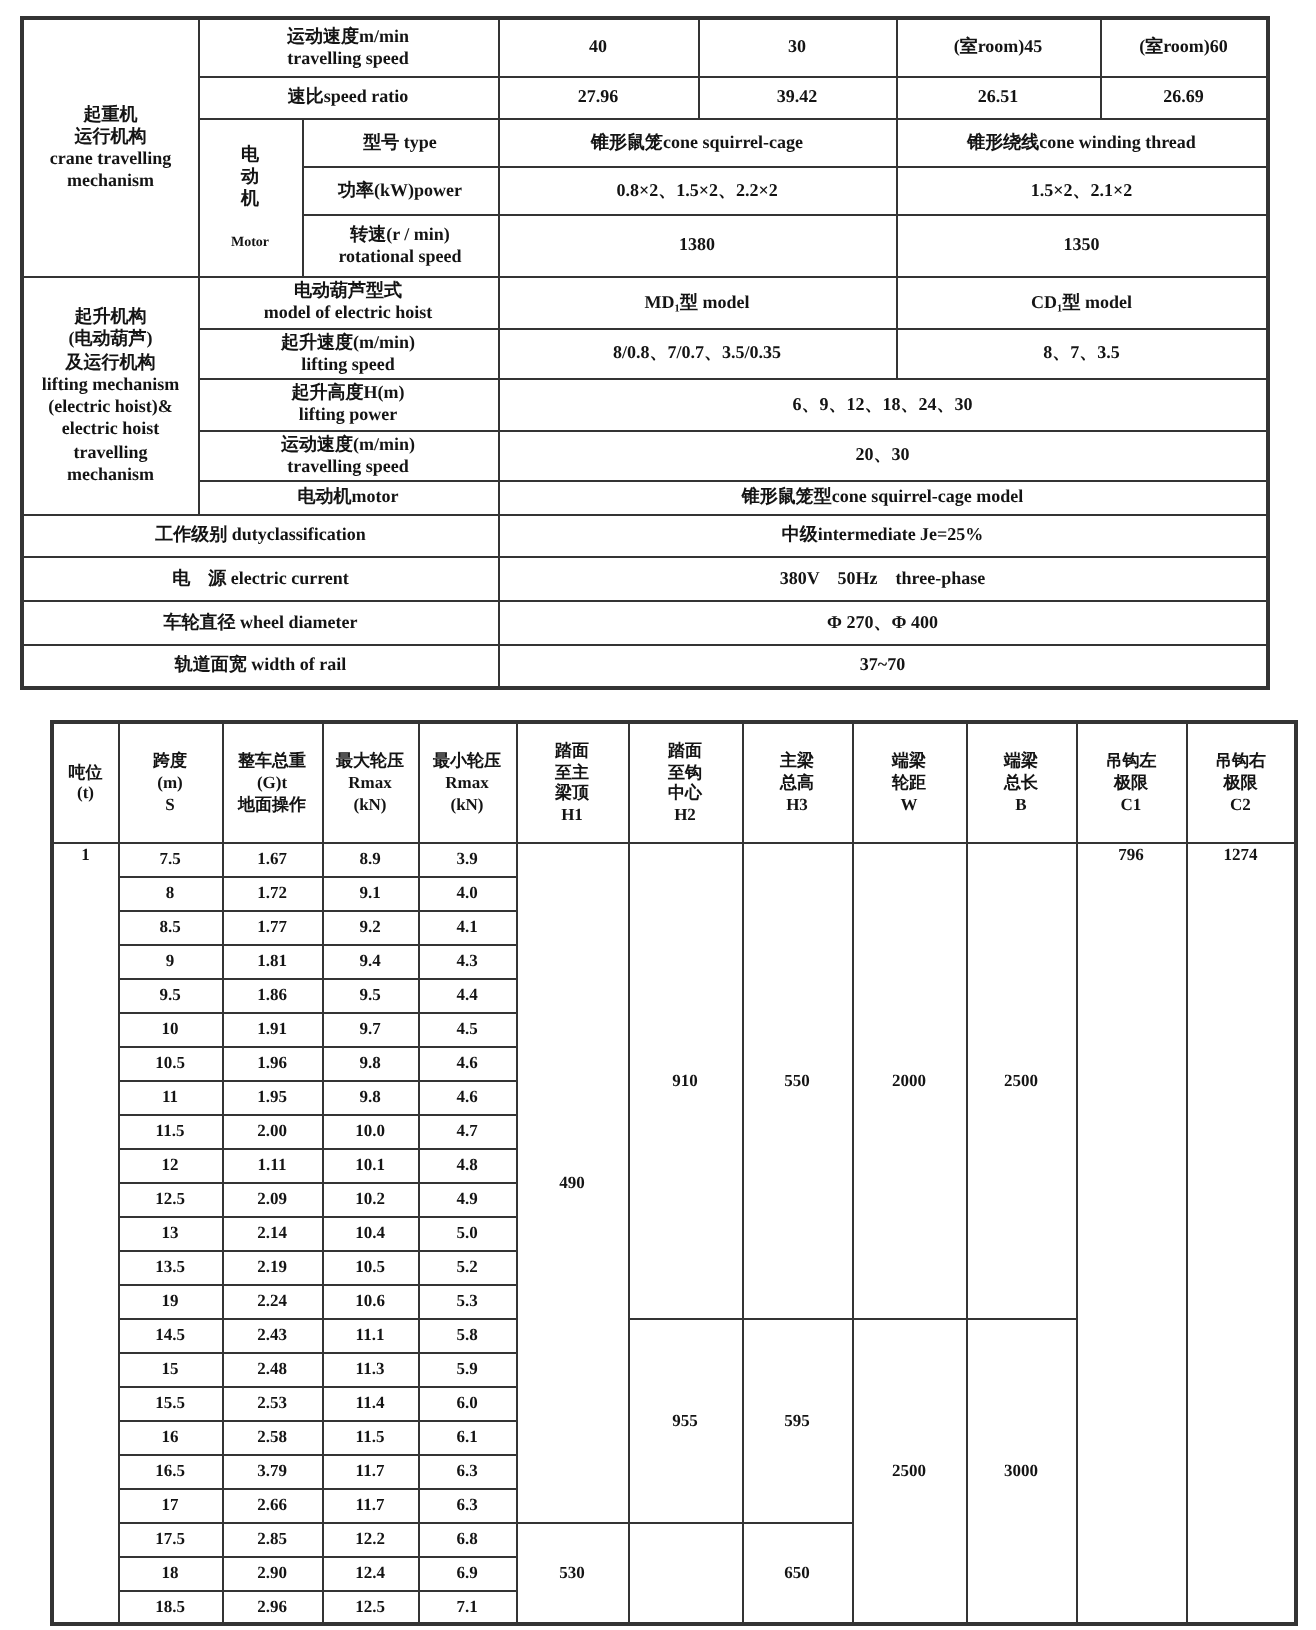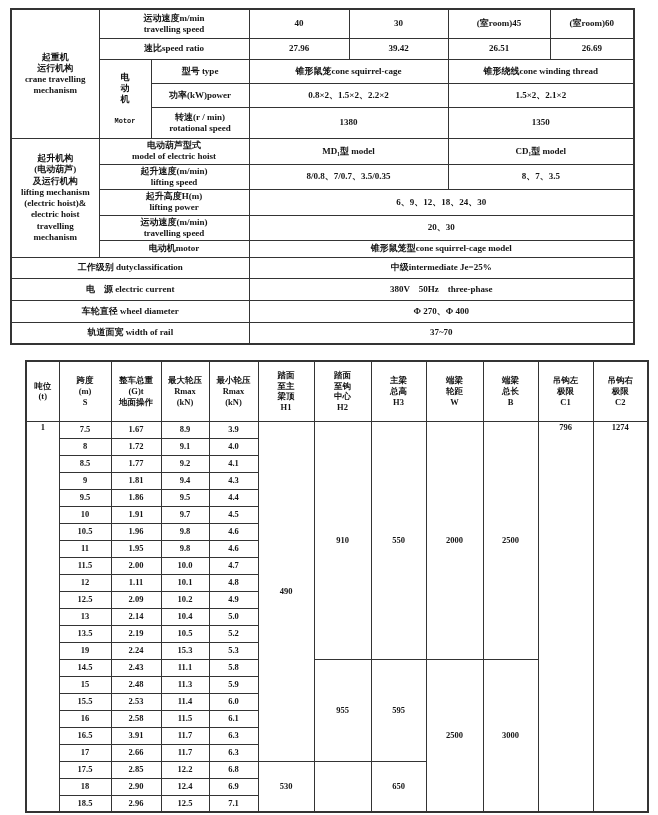--- a/index.html
+++ b/index.html
@@ -12,21 +12,21 @@
   td{
     border:1px solid #343434;text-align:center;vertical-align:middle;
     white-space:pre-line;font-size:9px;line-height:1.25;padding:1px 2px;
     overflow:hidden;font-weight:bold;
   }
   .t1{position:absolute;left:10px;top:8px;width:623px;border:2px solid #343434;}
   .t2{position:absolute;left:25px;top:360px;width:622px;border:2px solid #343434;}
   .t2 td{font-size:8.5px;padding:0 1px;}
   .t2 tr.dr{height:17px;}
   .t2 tr.hd{height:60px;}
-  .small{display:block;font-size:7px;line-height:1.3;font-family:Liberation Mono, monospace;}
+  .small{display:block;font-size:7px;line-height:1.3;}
   .zh{display:block;}
   .topA{vertical-align:top;padding-top:4px;}
 </style>
 </head>
 <body>
 
 <div class="sheet">
 
   <table class="t1">
     <colgroup>
@@ -270,21 +270,21 @@
         </tr>
     <tr class="dr">
           <td>13.5</td>
           <td>2.19</td>
           <td>10.5</td>
           <td>5.2</td>
         </tr>
     <tr class="dr">
           <td>19</td>
           <td>2.24</td>
-          <td>15.3</td>
+          <td>10.6</td>
           <td>5.3</td>
         </tr>
     <tr class="dr">
       <td>14.5</td>
       <td>2.43</td>
       <td>11.1</td>
       <td>5.8</td>
       <td rowspan="6">955</td>
       <td rowspan="6">595</td>
       <td rowspan="9">2500</td>
@@ -303,21 +303,21 @@
           <td>6.0</td>
         </tr>
     <tr class="dr">
           <td>16</td>
           <td>2.58</td>
           <td>11.5</td>
           <td>6.1</td>
         </tr>
     <tr class="dr">
           <td>16.5</td>
-          <td>3.91</td>
+          <td>3.79</td>
           <td>11.7</td>
           <td>6.3</td>
         </tr>
     <tr class="dr">
           <td>17</td>
           <td>2.66</td>
           <td>11.7</td>
           <td>6.3</td>
         </tr>
     <tr class="dr">

